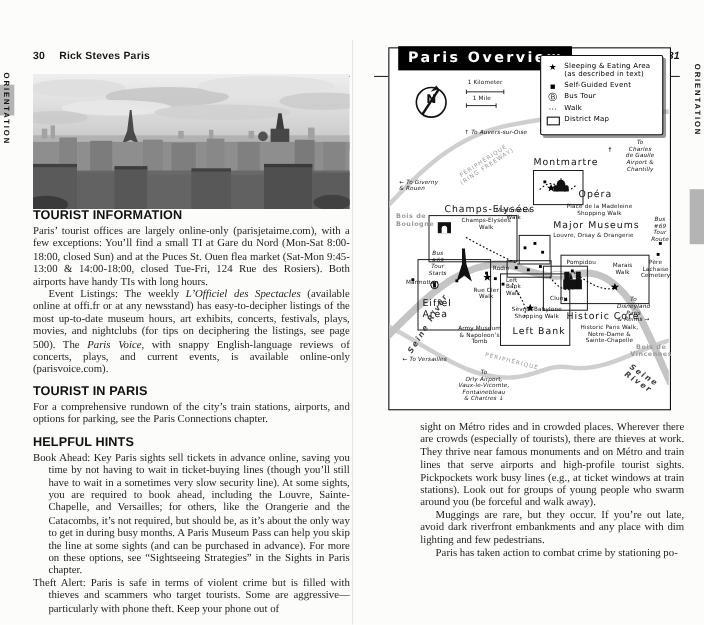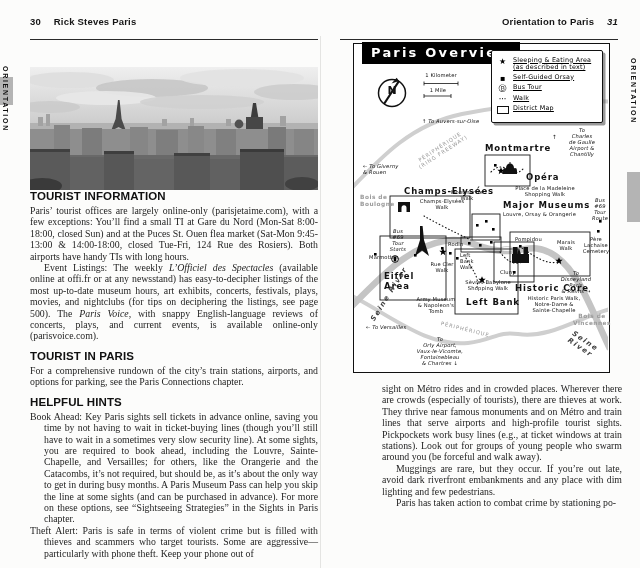--- a/index.html
+++ b/index.html
@@ -4,21 +4,21 @@
 <style>
   html,body{margin:0;padding:0;background:#fff;}
   .spread{position:relative;width:640px;height:568px;background:#fcfcfb;overflow:hidden;
           font-family:"Liberation Serif",serif;color:#1d1d1d;}
   .page{position:absolute;top:0;height:568px;width:320px;}
   .page.left{left:0;} .page.right{left:320px;}
   .gutter{position:absolute;left:320px;top:36px;bottom:0;width:1px;background:#e4e4e2;}
 
   
   .runhead{position:absolute;border-bottom:1.2px solid #2a2a2a;padding-bottom:12px;
-           font:bold 9.5px/11px "Liberation Sans",sans-serif;color:#161616;letter-spacing:.2px;}
+           font:bold 9.5px/11px "Liberation Sans",sans-serif;color:#161616;letter-spacing:.2px;margin-top:30px;}
   .rh-left{top:16px;left:30px;width:288px;}
   .rh-right{top:16px;left:20px;width:278px;text-align:right;}
   .rh-num{display:inline-block;}
   .rh-left .rh-title{margin-left:10px;}
   .rh-right .rh-num{margin-left:10px;font-style:italic;}
 
   
   .tab-gray{position:absolute;background:#b4b4b4;width:13px;}
   .tab-text{position:absolute;writing-mode:vertical-rl;font:bold 7px "Liberation Sans",sans-serif;
             letter-spacing:1.7px;color:#101010;z-index:2;}
@@ -48,25 +48,25 @@
   .map-art{position:absolute;left:0;top:0;z-index:0;}
   .map-title{position:absolute;left:8px;top:-2px;z-index:4;background:#000;color:#fff;
              font:bold 13px "DejaVu Sans",sans-serif;letter-spacing:2.2px;padding:3px 9px 4px;}
   .legend{position:absolute;left:137px;top:6px;width:112px;z-index:4;background:#fff;
           border:1px solid #111;border-radius:2px;box-shadow:2.5px 2.5px 0 rgba(70,70,70,.55);
           padding:4px 3px 4px 4px;box-sizing:border-box;}
   .lg-row{display:flex;gap:4px;margin:1.5px 0;align-items:flex-start;}
   .lg-ic{flex:none;width:13px;text-align:center;font:8px/8px "DejaVu Sans",sans-serif;margin-top:1px;color:#000;}
   .lg-ic.lg-bus{font-size:8px;}
   .lg-swatch{display:inline-block;width:10px;height:6px;border:1px solid #111;}
-  .lg-lb{font:6.4px/7.8px "DejaVu Sans",sans-serif;letter-spacing:.2px;white-space:pre-line;color:#000;text-decoration:underline;}
+  .lg-lb{font:6.4px/7.8px "DejaVu Sans",sans-serif;letter-spacing:.2px;white-space:pre-line;color:#000;}
 
   #map-labels{position:absolute;inset:0;z-index:2;}
   .ml{position:absolute;font-family:"DejaVu Sans",sans-serif;color:#111;white-space:pre-line;line-height:1.15;}
-  .ml.big{font-weight:bold;font-size:8.5px;letter-spacing:.9px;}
+  .ml.big{font-weight:normal;font-size:8.5px;letter-spacing:.9px;}
   .ml.sm{font-size:5.8px;letter-spacing:.2px;}
   .ml.tiny{font-size:5.2px;letter-spacing:.15px;}
   .ml.it{font-style:italic;}
   .ml.park{color:#9a9a9a;font-weight:bold;letter-spacing:.5px;}
   .ml.road{color:#979797;letter-spacing:1px;}
   .ml.water{color:#3f3f3f;font-weight:bold;font-style:italic;font-size:7px;letter-spacing:1.6px;}
   .ml.north{font-weight:bold;font-size:11px;}
   .ml.ctr{text-align:center;}
 </style>
 </head>
@@ -264,21 +264,21 @@
 
       <div class="map-title">Paris Overview</div>
       <div class="legend" id="legend">
           <div class="lg-row">
             <span class="lg-ic">★</span>
             <span class="lg-lb">Sleeping &amp; Eating Area
 (as described in text)</span>
           </div>
           <div class="lg-row">
             <span class="lg-ic">▪</span>
-            <span class="lg-lb">Self-Guided Orsay</span>
+            <span class="lg-lb">Self-Guided Event</span>
           </div>
           <div class="lg-row">
             <span class="lg-ic lg-bus">Ⓑ</span>
             <span class="lg-lb">Bus Tour</span>
           </div>
           <div class="lg-row">
             <span class="lg-ic">···</span>
             <span class="lg-lb">Walk</span>
           </div>
           <div class="lg-row">

